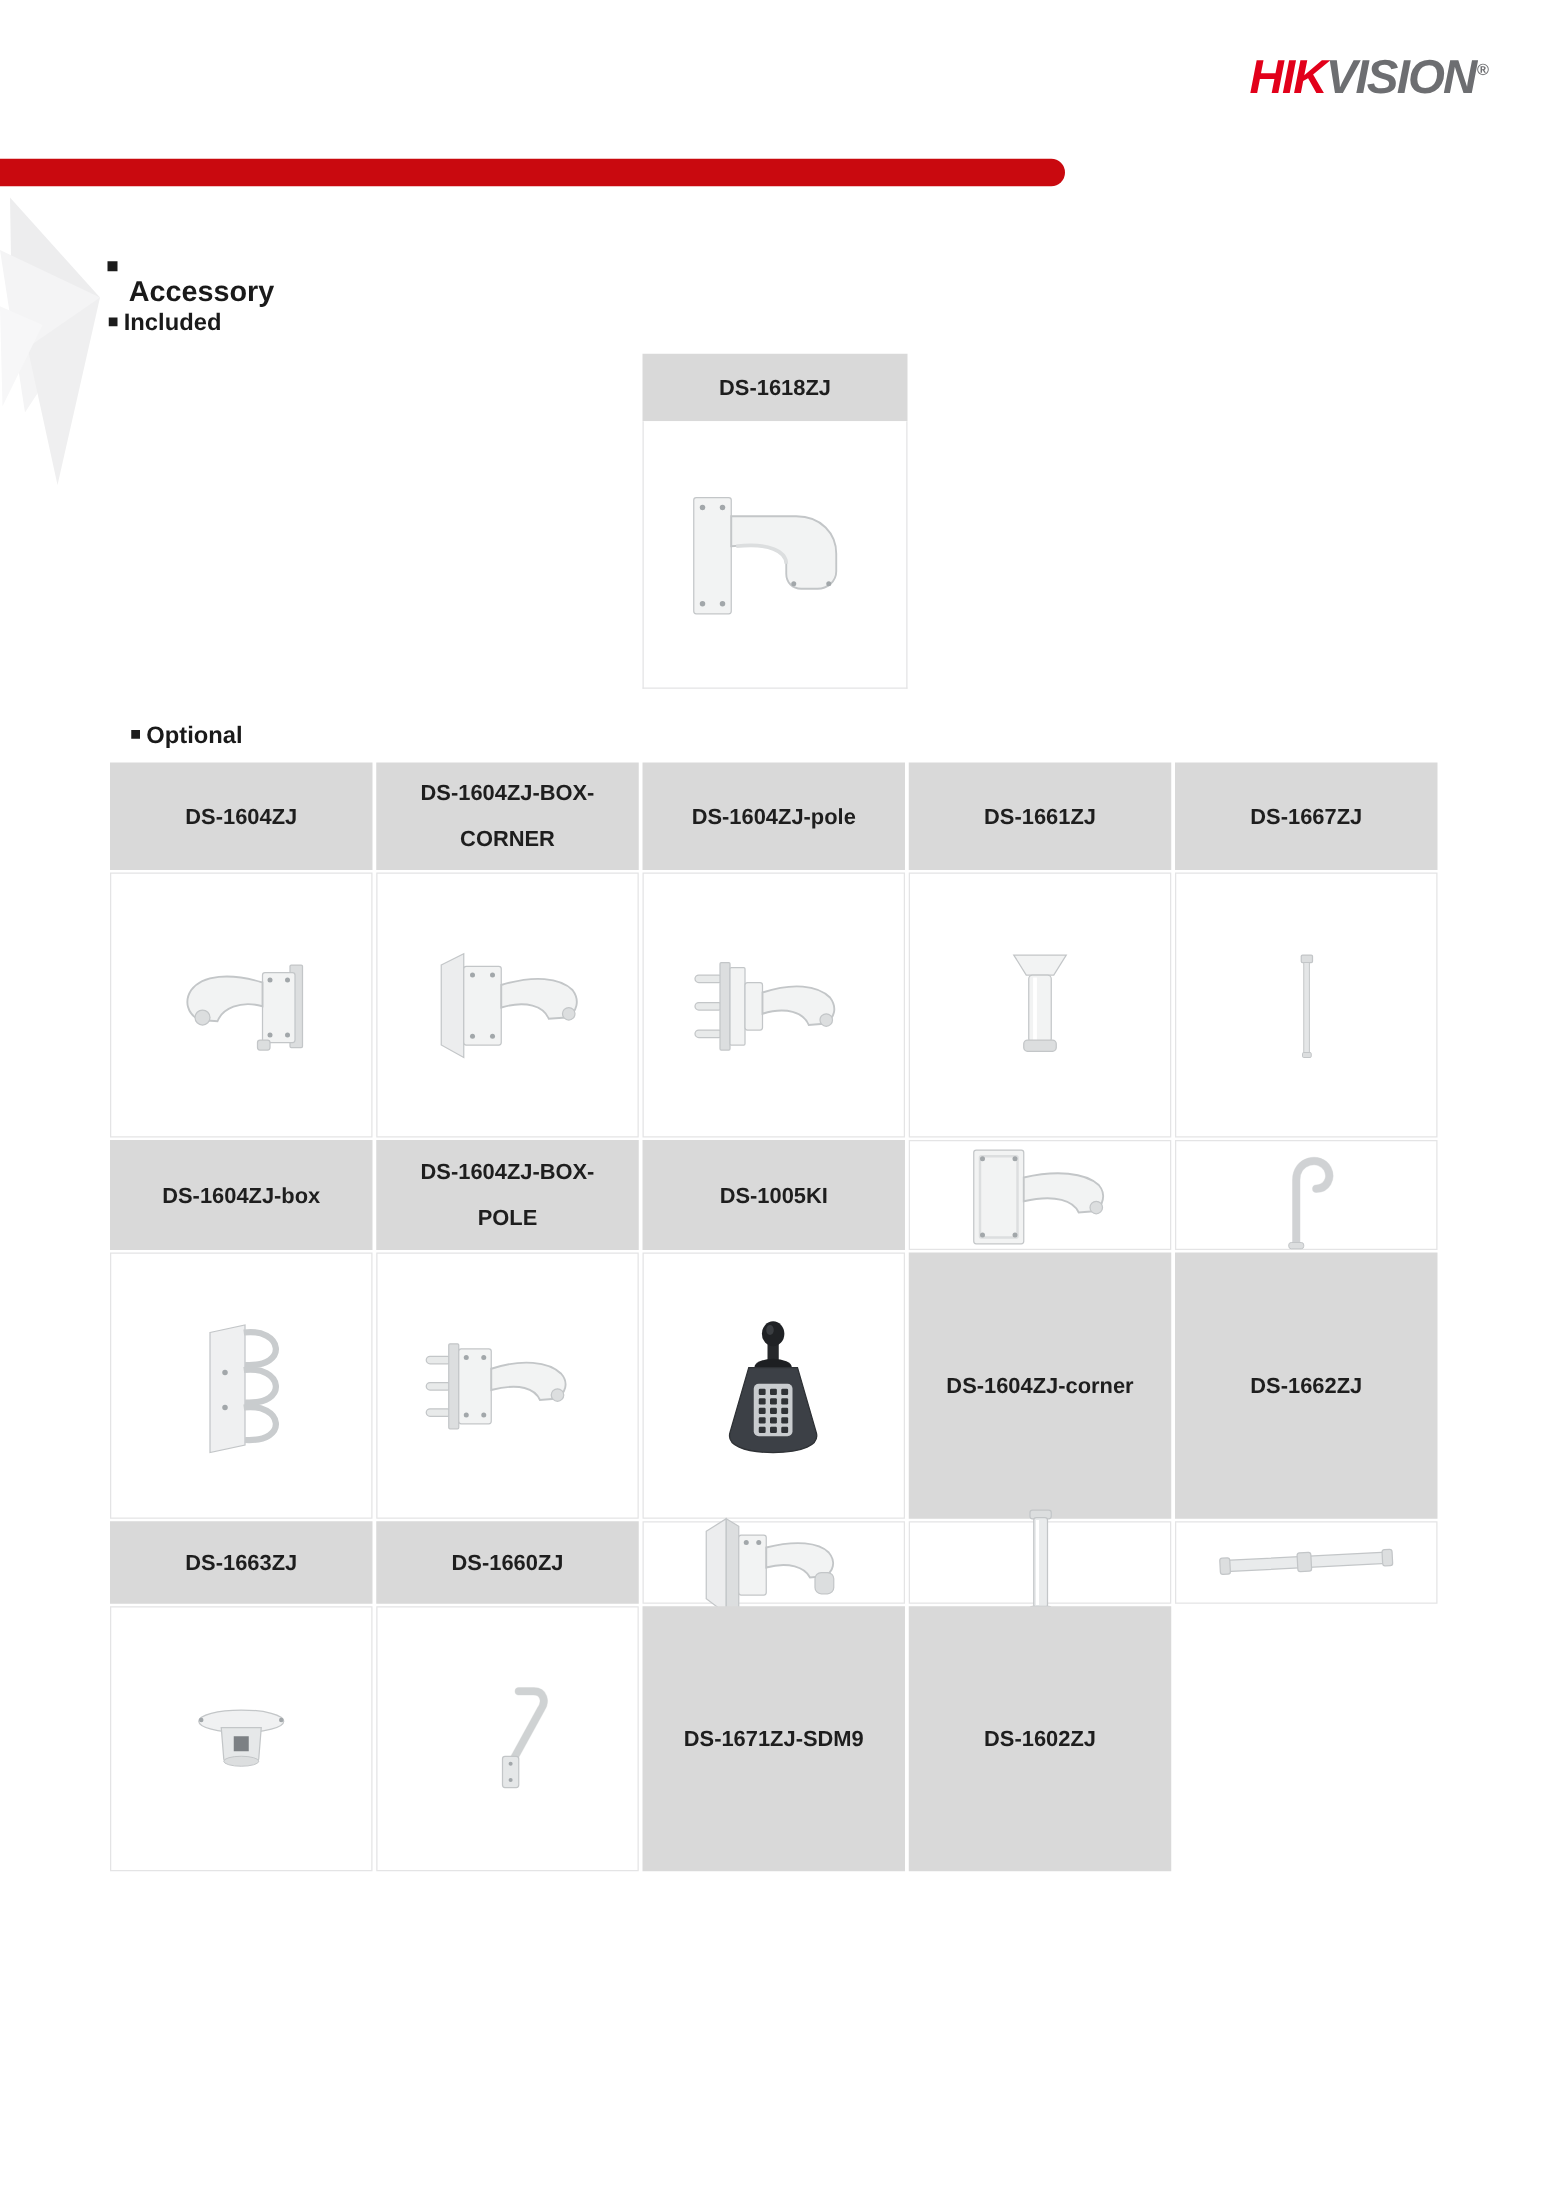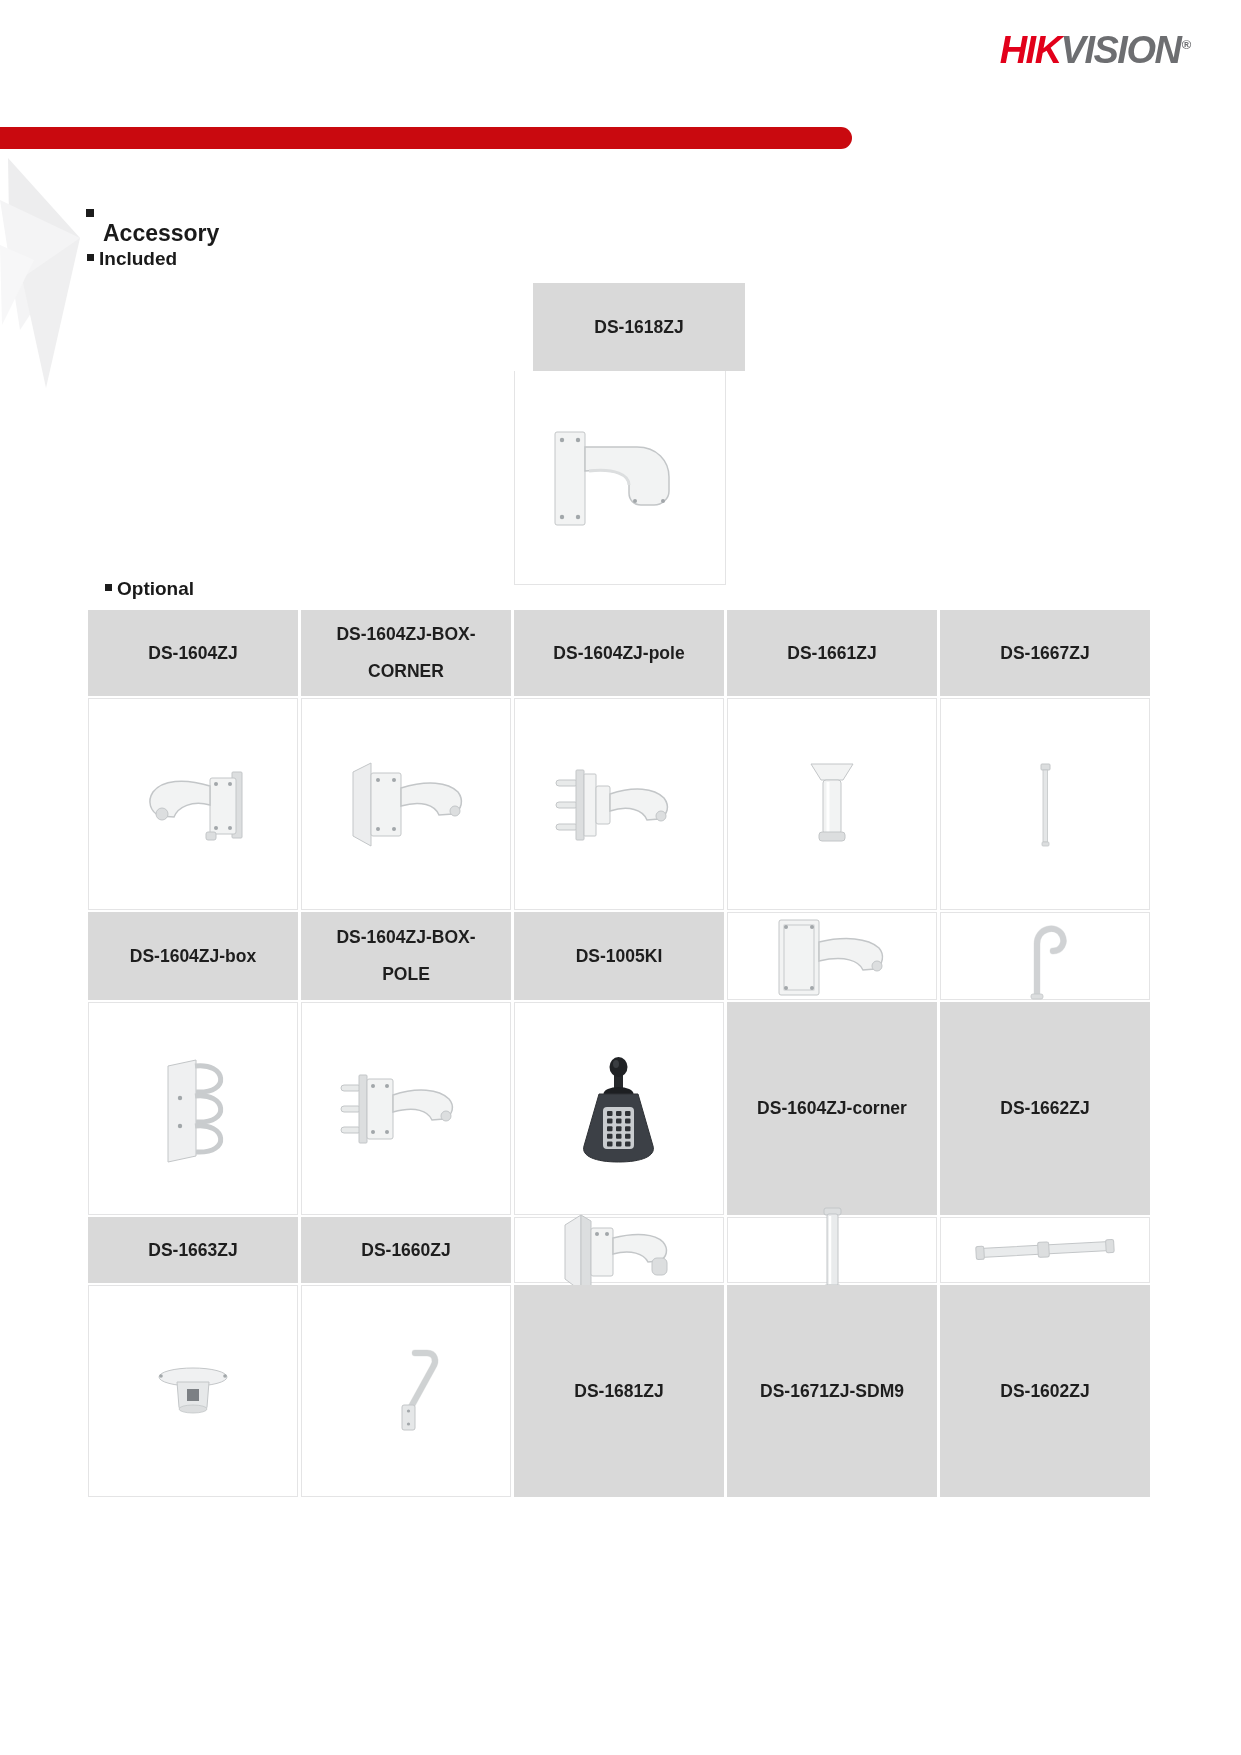--- a/index.html
+++ b/index.html
@@ -2,21 +2,21 @@
 <html><head>
 <meta charset="utf-8">
 <style>
   html,body{margin:0;padding:0;}
   body{
     width:1241px;height:1755px;position:relative;background:#ffffff;
     font-family:"Liberation Sans",sans-serif;color:#1a1a1a;overflow:hidden;
   }
   
   .logo{
-    position:absolute;top:29px;right:50px;
+    position:absolute;top:41px;right:50px;
     font-style:italic;font-weight:bold;font-size:38px;letter-spacing:-1.5px;
     white-space:nowrap;
   }
   .logo .hik{color:#e2001a;}
   .logo .vision{color:#6d6e71;}
   .logo .reg{font-size:13px;color:#6d6e71;vertical-align:super;letter-spacing:0;margin-left:1px;}
   .redbar{
     position:absolute;left:0;top:127px;width:852px;height:22px;
     background:#c9090f;border-radius:0 11px 11px 0;
   }
@@ -30,21 +30,21 @@
   .h-sub .txt{font-size:19px;font-weight:bold;}
   .h-included{left:87px;top:248px;}
   .h-optional{left:105px;top:578px;}
   
   .inc{position:absolute;left:514px;top:283px;width:212px;}
   .hcell{
     background:#d9d9d9;display:flex;align-items:center;justify-content:center;
     text-align:center;font-weight:bold;font-size:17.5px;line-height:2.1;
     color:#1e1e1e;padding:0 13px;box-sizing:border-box;
   }
-  .inc .hcell{height:88px;width:100%;margin-left:19px;}
+  .inc .hcell{height:54px;width:100%;}
   .icell{
     background:#ffffff;border:1px solid #e4e4e5;box-sizing:border-box;
     display:flex;align-items:center;justify-content:center;
   }
   .inc .icell{height:214px;width:100%;border-top:none;}
   
   .grid{
     position:absolute;left:88px;top:610px;
     display:grid;grid-template-columns:repeat(5,210px);
     grid-template-rows:86px 212px 88px 213px 66px 212px 66px;
@@ -276,17 +276,16 @@
     </div>
     <div class="icell">
       <svg width="70" height="100" viewBox="0 0 70 100">
    <path d="M44,12 L56,12 C64,12 66,20 62,26 L40,66" fill="none" stroke="#d5d7d8" stroke-width="6" stroke-linecap="round"></path>
    <path d="M44,12 L56,12 C64,12 66,20 62,26 L40,66" fill="none" stroke="#c3c6c8" stroke-width="6.8" stroke-linecap="round" opacity="0.3"></path>
    <rect x="31" y="64" width="13" height="25" rx="2" fill="#e5e7e8" stroke="#c3c6c8"></rect>
    <circle cx="37.5" cy="70" r="1.6" fill="#a2a7aa"></circle>
         <circle cx="37.5" cy="83" r="1.6" fill="#a2a7aa"></circle>
   </svg>
     </div>
-    <div class="hcell">DS-1681ZJ</div>
     <div class="hcell">DS-1671ZJ-SDM9</div>
     <div class="hcell">DS-1602ZJ</div>
     <div class="blank"></div>
   </div>
 
 </body></html>

